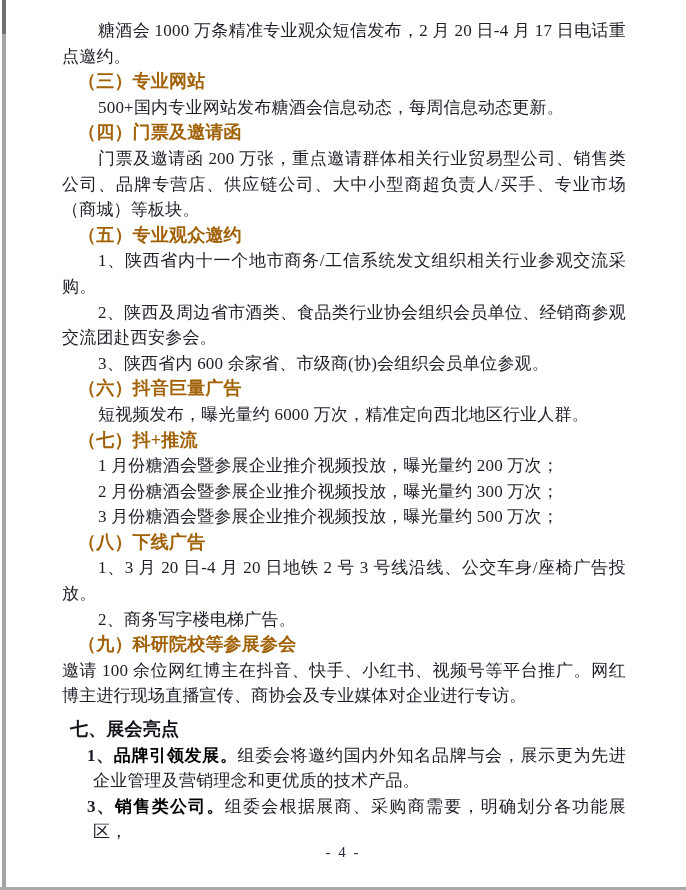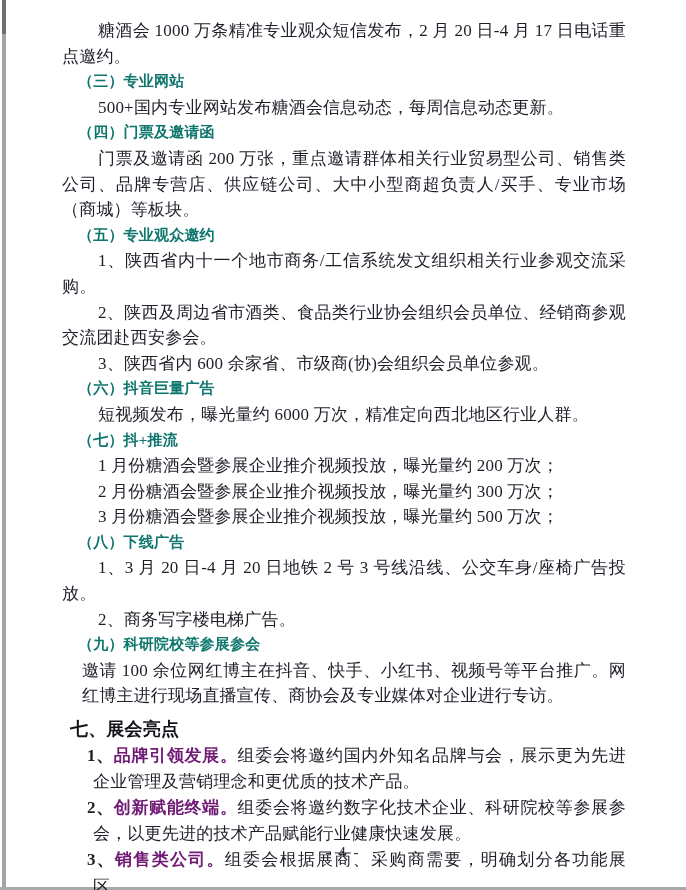--- a/index.html
+++ b/index.html
@@ -35,41 +35,41 @@
     padding: 18px 60px 0 62px;
     font-size: 17px;
     line-height: 25.6px;
     text-align: justify;
     letter-spacing: 0.2px;
   }
   p { margin: 0; }
   .indent { text-indent: 36px; }
   .sec-heading {
     margin: 0 0 0 16px;
-    font-size: 15px;
+    font-size: 18px;
     font-weight: bold;
-    color: #0f766e;
+    color: #a16207;
   }
-  .block-indent { margin-left: 20px; }
+  .block-indent { }
   .chapter-heading {
     margin: 8px 0 0 8px;
     font-size: 18px;
     font-weight: bold;
     font-family: "Liberation Sans", "DejaVu Sans", sans-serif;
     color: #13141b;
   }
   .hl-item {
     margin-left: 31px;
     text-indent: -6px;
   }
   .hl-num { font-weight: bold; }
   .hl-lead {
     font-weight: bold;
-    font-family: Liberation Mono, monospace;
-    color: #701a75;
+    font-family: Liberation Sans, sans-serif;
+    color: #000000;
   }
   .footer {
     position: absolute;
     left: 0; top: 844px;
     width: 686px;
     text-align: center;
     font-size: 15px;
     letter-spacing: 2px;
     color: #2a2c38;
   }
@@ -108,19 +108,18 @@
   <p class="indent">1、3 月 20 日-4 月 20 日地铁 2 号 3 号线沿线、公交车身/座椅广告投放。</p>
   <p class="indent">2、商务写字楼电梯广告。</p>
 
   <p class="sec-heading">（九）科研院校等参展参会</p>
   <p class="block-indent">邀请 100 余位网红博主在抖音、快手、小红书、视频号等平台推广。网红博主进行现场直播宣传、商协会及专业媒体对企业进行专访。</p>
 
   <p class="chapter-heading">七、展会亮点</p>
 
   <p class="hl-item"><span class="hl-num">1、</span><span class="hl-lead">品牌引领发展。</span><span>组委会将邀约国内外知名品牌与会，展示更为先进企业管理及营销理念和更优质的技术产品。</span></p>
 
-  <p class="hl-item"><span class="hl-num">2、</span><span class="hl-lead">创新赋能终端。</span><span>组委会将邀约数字化技术企业、科研院校等参展参会，以更先进的技术产品赋能行业健康快速发展。</span></p>
 
   <p class="hl-item"><span class="hl-num">3、</span><span class="hl-lead">销售类公司。</span><span>组委会根据展商、采购商需要，明确划分各功能展区，</span></p>
 
 </div>
 
 <div class="footer">- 4 -</div>
 
 </body></html>

